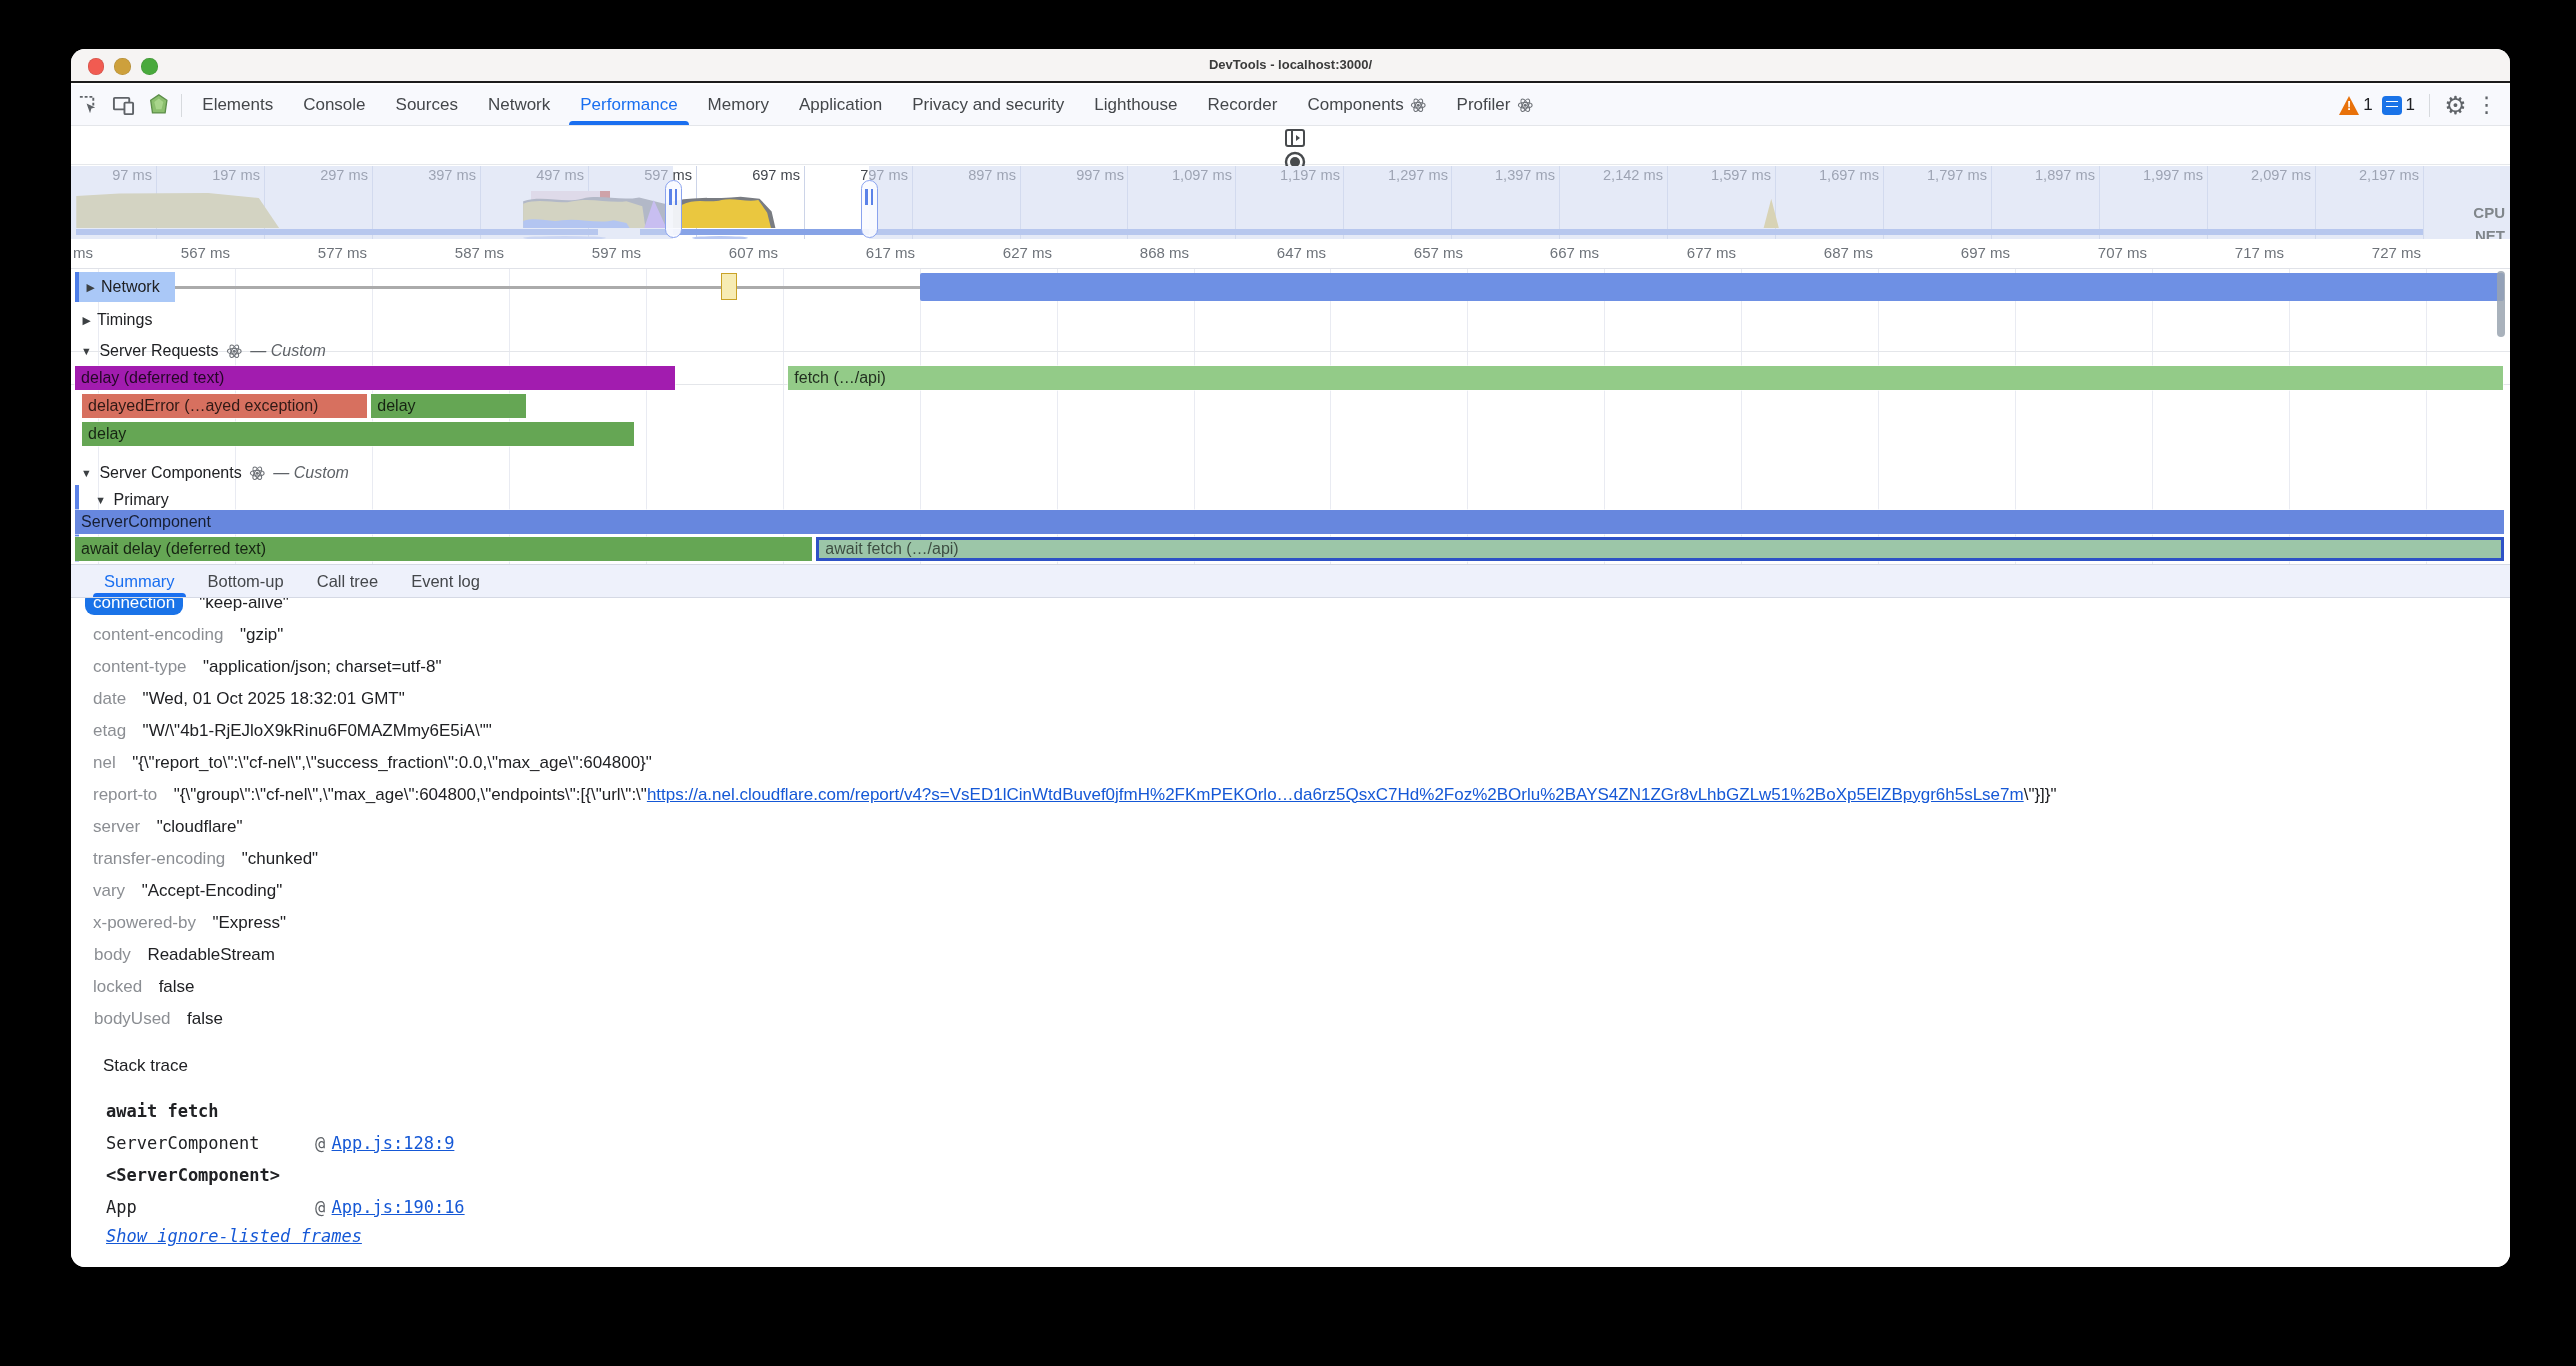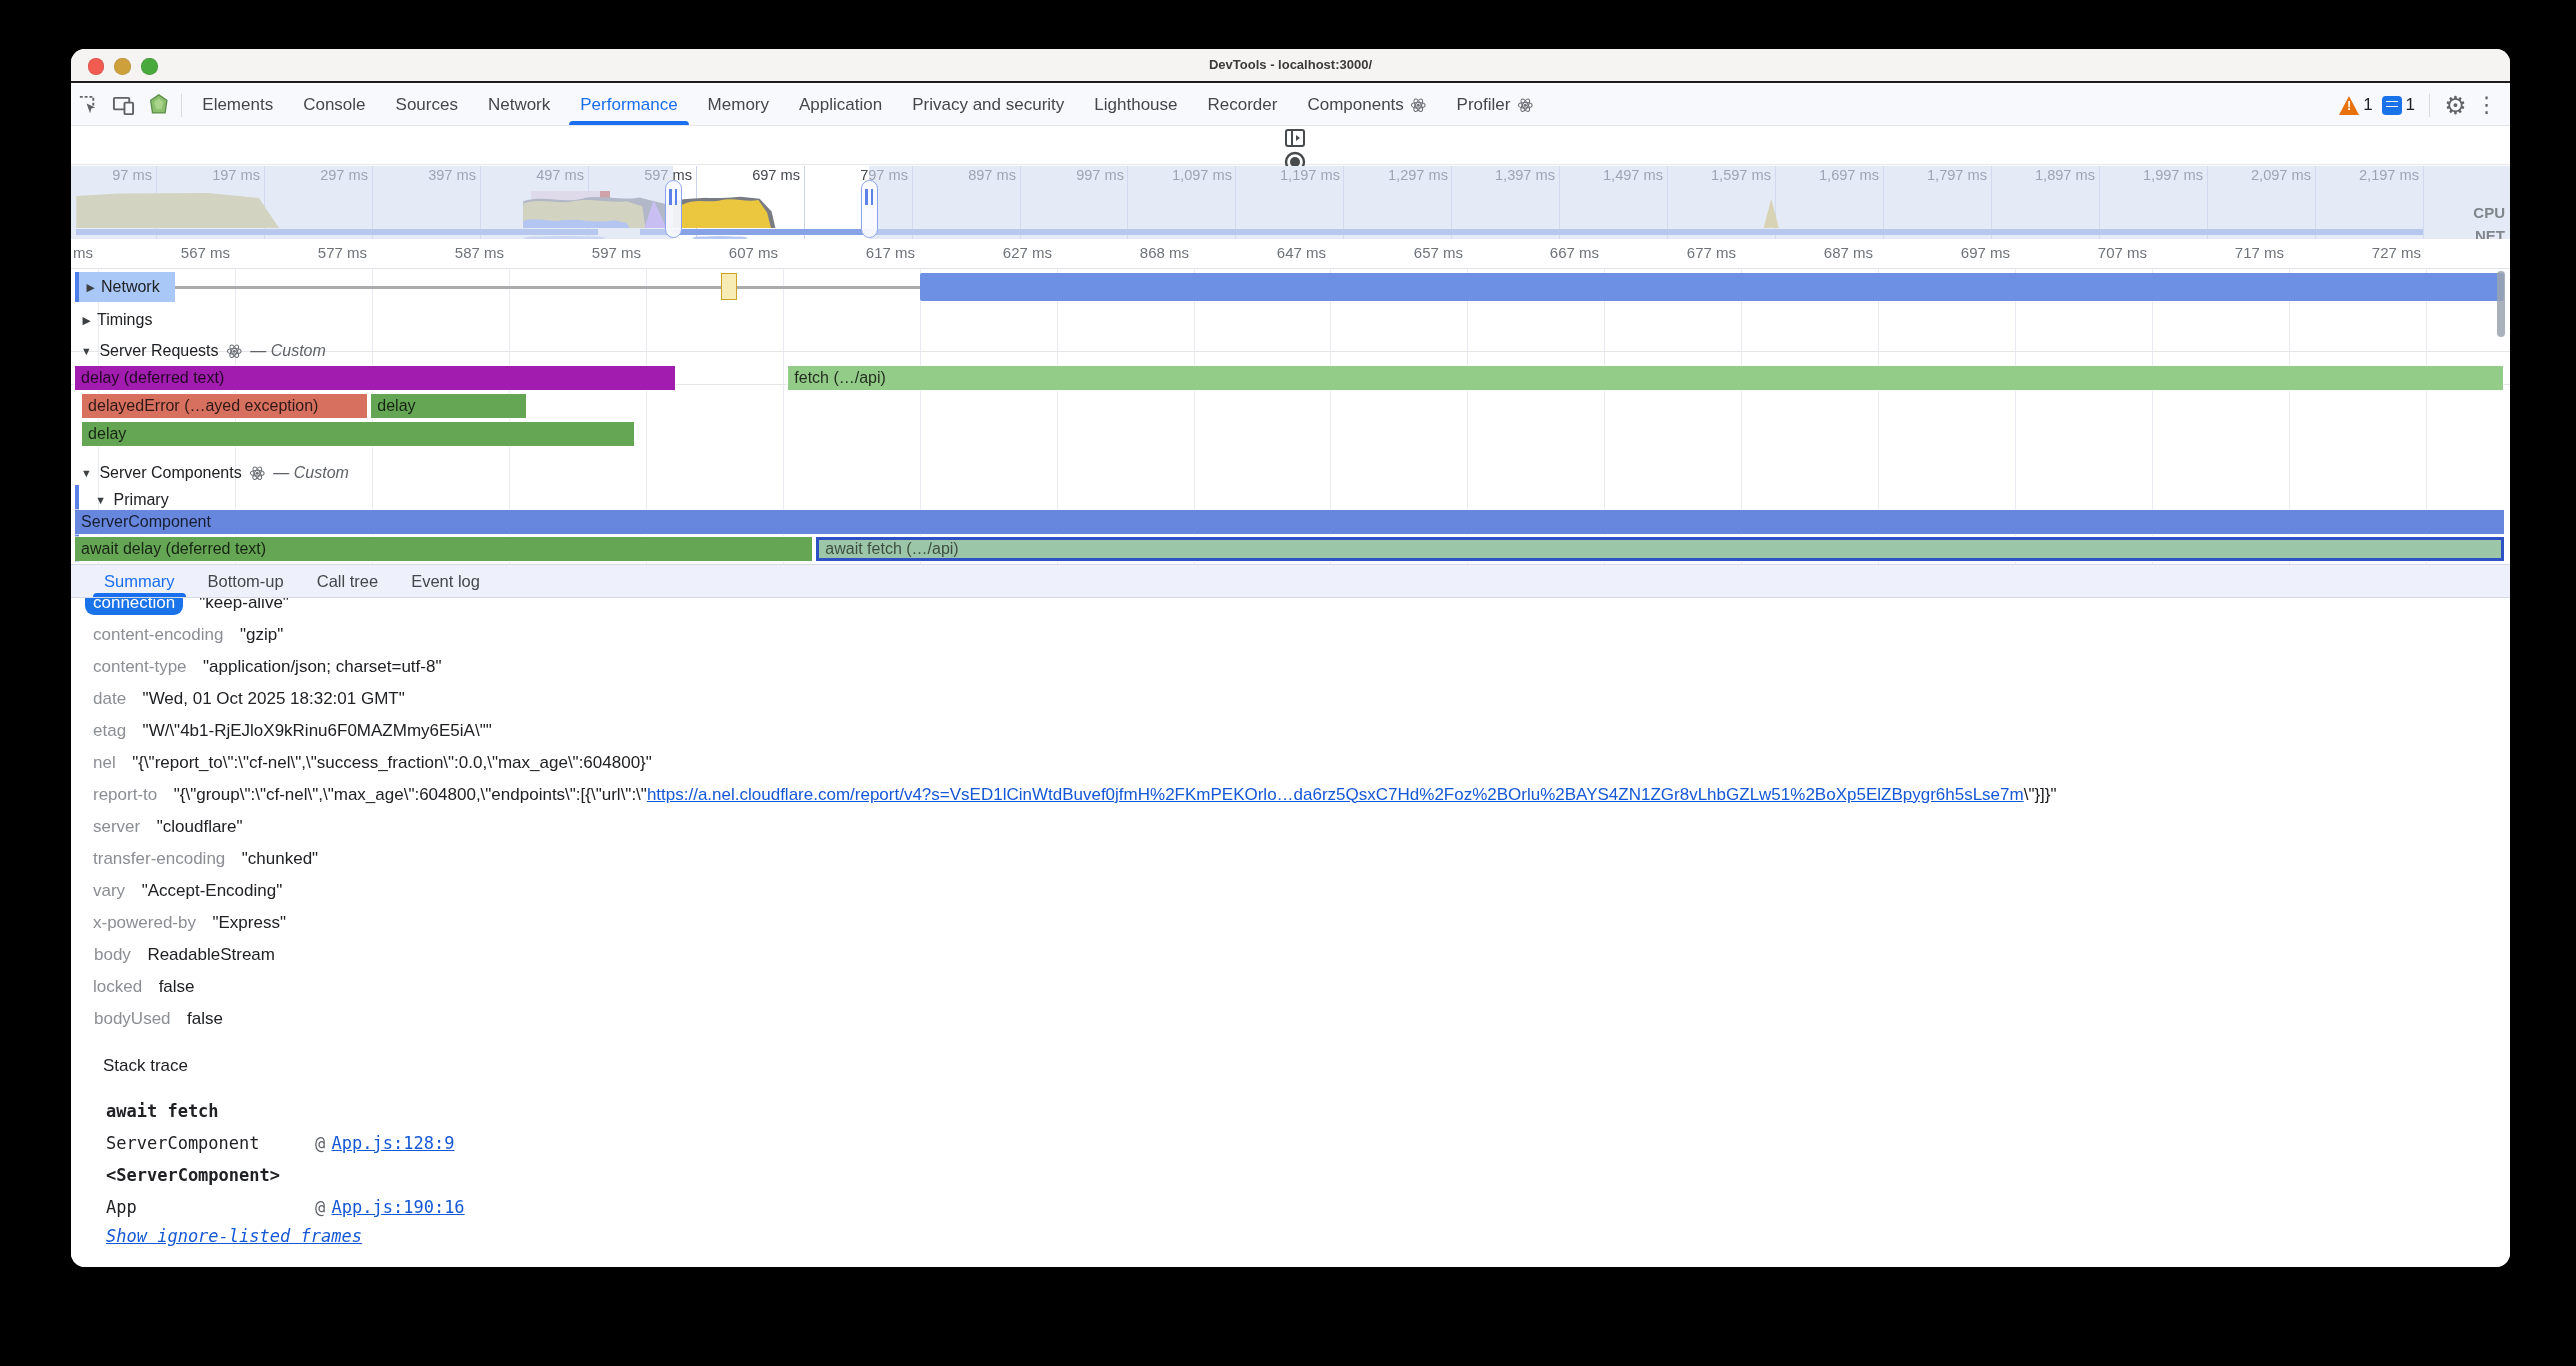--- a/index.html
+++ b/index.html
@@ -342,21 +342,21 @@
         <div class="ov-label" style="left: 949px;">997 ms</div>
         <div class="ov-grid" style="left: 1164px;"></div>
         <div class="ov-label" style="left: 1057px;">1,097 ms</div>
         <div class="ov-grid" style="left: 1272px;"></div>
         <div class="ov-label" style="left: 1165px;">1,197 ms</div>
         <div class="ov-grid" style="left: 1380px;"></div>
         <div class="ov-label" style="left: 1273px;">1,297 ms</div>
         <div class="ov-grid" style="left: 1488px;"></div>
         <div class="ov-label" style="left: 1380px;">1,397 ms</div>
         <div class="ov-grid" style="left: 1596px;"></div>
-        <div class="ov-label" style="left: 1488px;">1,497 ms</div>
+        <div class="ov-label" style="left: 1488px;">2,142 ms</div>
         <div class="ov-grid" style="left: 1704px;"></div>
         <div class="ov-label" style="left: 1596px;">1,597 ms</div>
         <div class="ov-grid" style="left: 1812px;"></div>
         <div class="ov-label" style="left: 1704px;">1,697 ms</div>
         <div class="ov-grid" style="left: 1920px;"></div>
         <div class="ov-label" style="left: 1812px;">1,797 ms</div>
         <div class="ov-grid" style="left: 2028px;"></div>
         <div class="ov-label" style="left: 1920px;">1,897 ms</div>
         <div class="ov-grid" style="left: 2136px;"></div>
         <div class="ov-label" style="left: 2028px;">1,997 ms</div>

